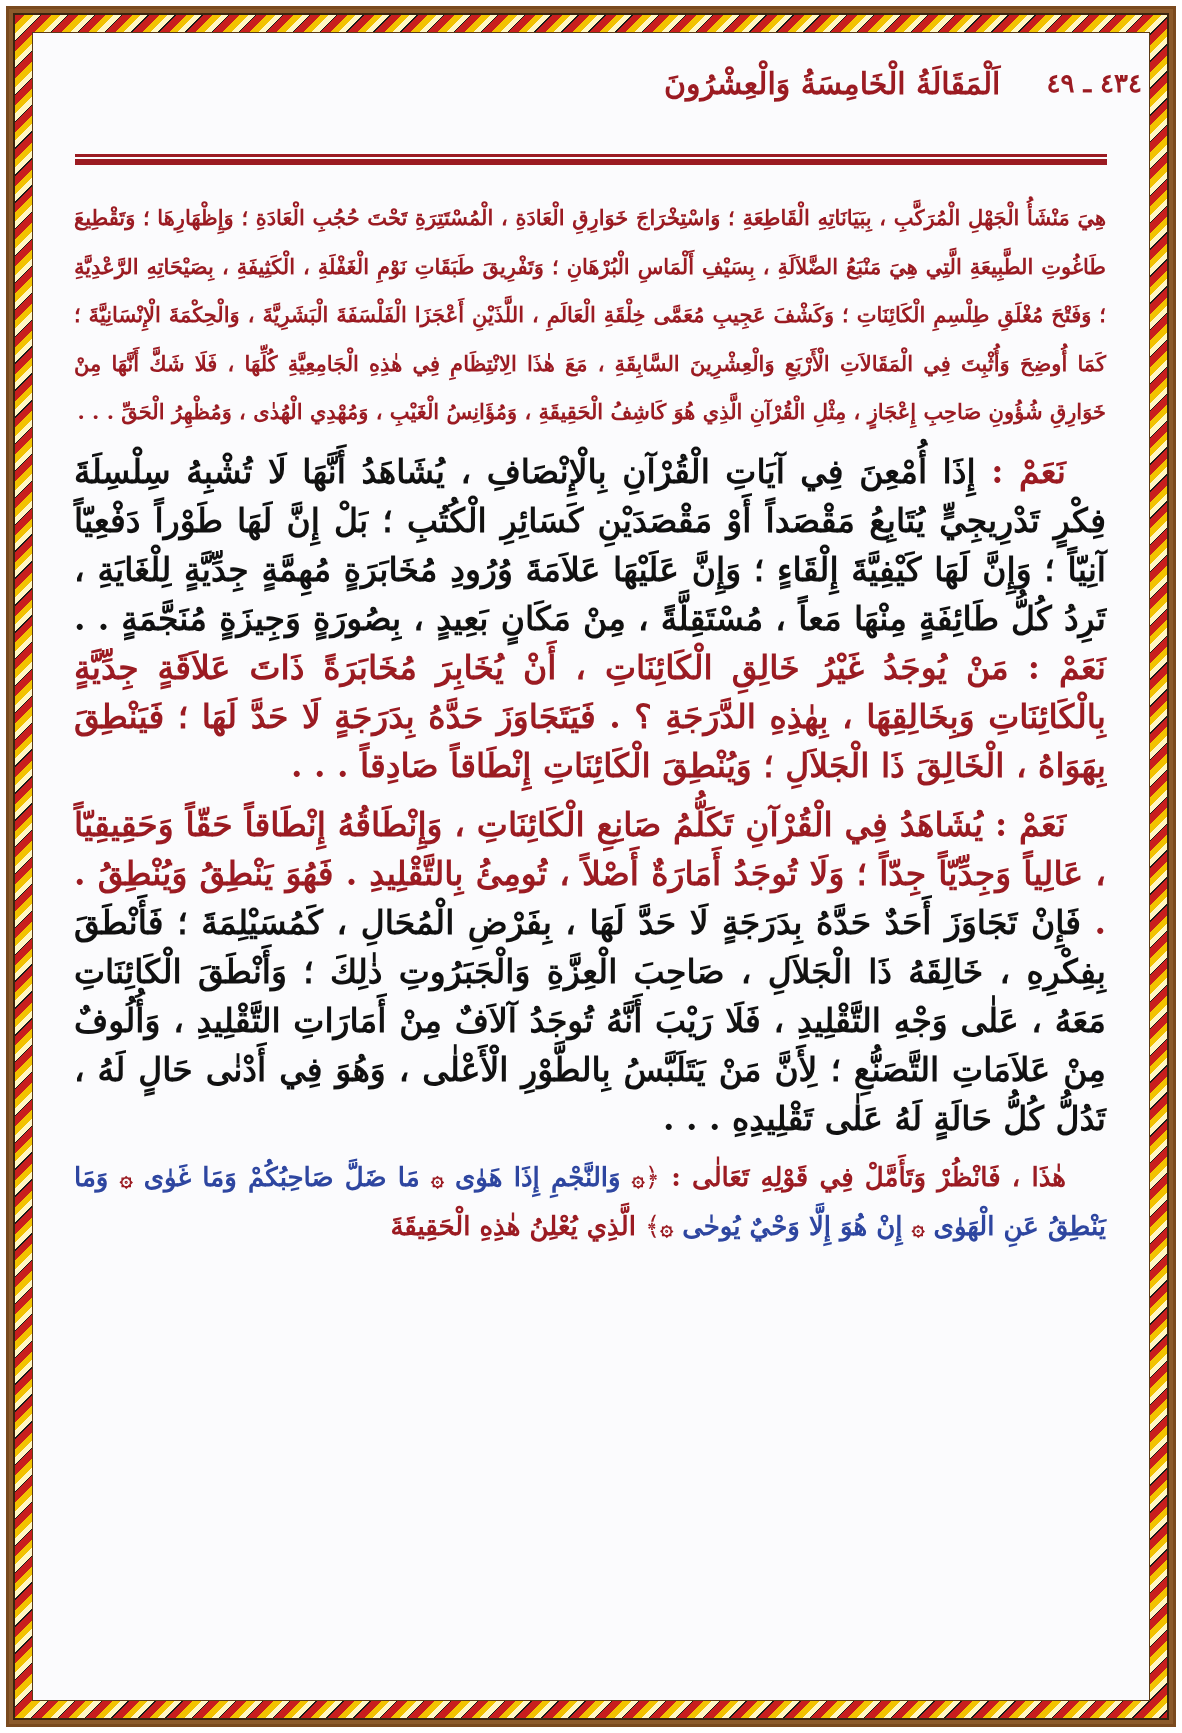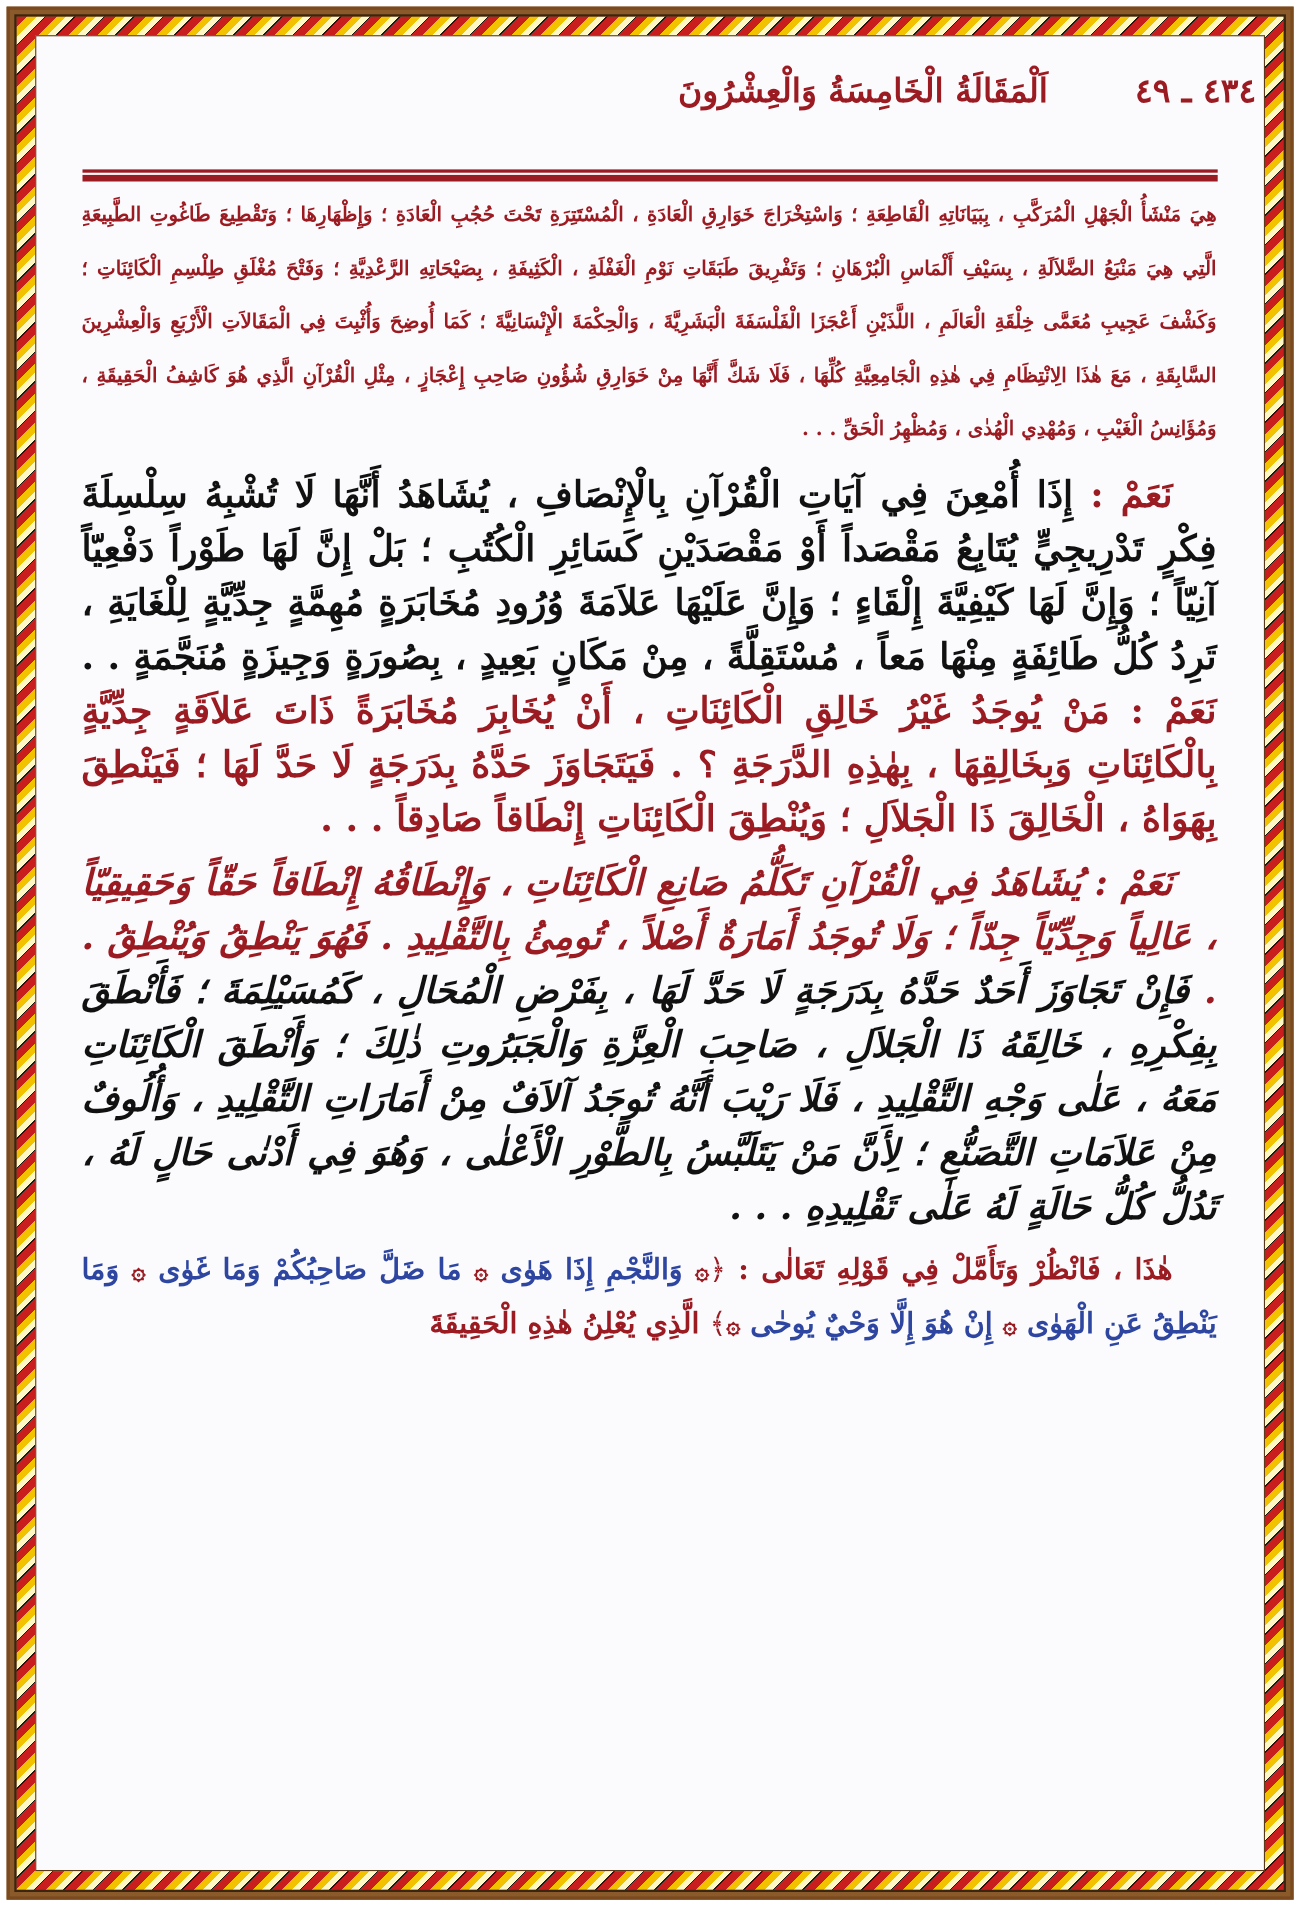--- a/index.html
+++ b/index.html
@@ -26,34 +26,34 @@
     background:#fbfbfd;
     border:1px solid #5a3a18;
   }
   .header {
     position:absolute; left:42px; right:40px; top:48px; height:70px;
     direction:rtl;
     display:flex; align-items:center;
     font-family:"DejaVu Serif", serif;
     color:#9b1b22; font-weight:bold;
   }
-  .page-no { font-size:30px; margin-right:0px;margin-left:33px; }
+  .page-no { font-size:26px; margin-right:0px; }
   .chapter { font-size:30px; margin-right:46px; }
   .rule1 { position:absolute; left:75px; right:75px; top:154px; height:3px; background:#9b1b22; }
   .rule2 { position:absolute; left:75px; right:75px; top:159px; height:6px; background:#9b1b22; }
   .body {
     position:absolute; left:74px; right:76px; top:172px;
     direction:rtl; text-align:justify; text-align-last:right;
     font-family:"DejaVu Serif", serif; font-weight:bold;
   }
   .para { margin:0 0 10px 0; }
-  .p1 { font-size:18px; line-height:48.5px; color:#9b1b22; }
+  .p1 { font-size:21px; line-height:48.5px; color:#9b1b22;margin-top:22px; }
   .p2, .p3 { font-size:33px; line-height:49px; color:#111; }
   .p2 { text-indent:40px; }
-  .p3 { text-indent:40px;font-style:italic; }
+  .p3 { text-indent:40px; }
   .p4 { font-size:26px; line-height:48px; text-indent:40px; }
   .red { color:#9b1b22; }
   .blue { color:#2e46a0; }
   .black { color:#111; }
   .flower { color:#9b1b22; font-size:22px; }
   .bracket { color:#9b1b22; font-weight:normal; }
 </style>
 </head>
 <body>
 

